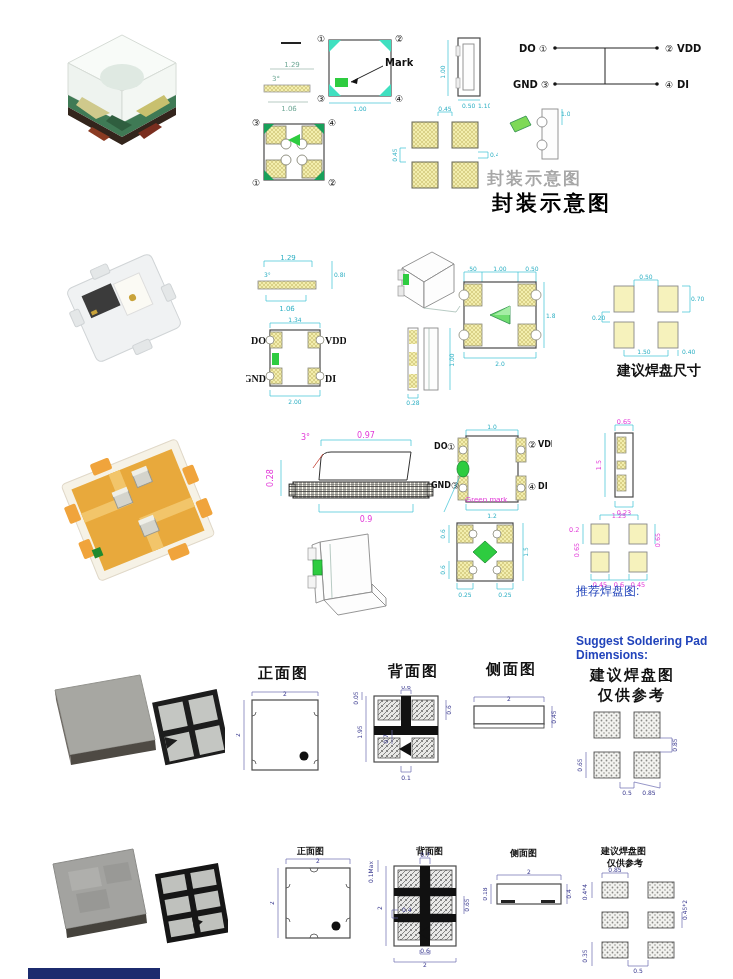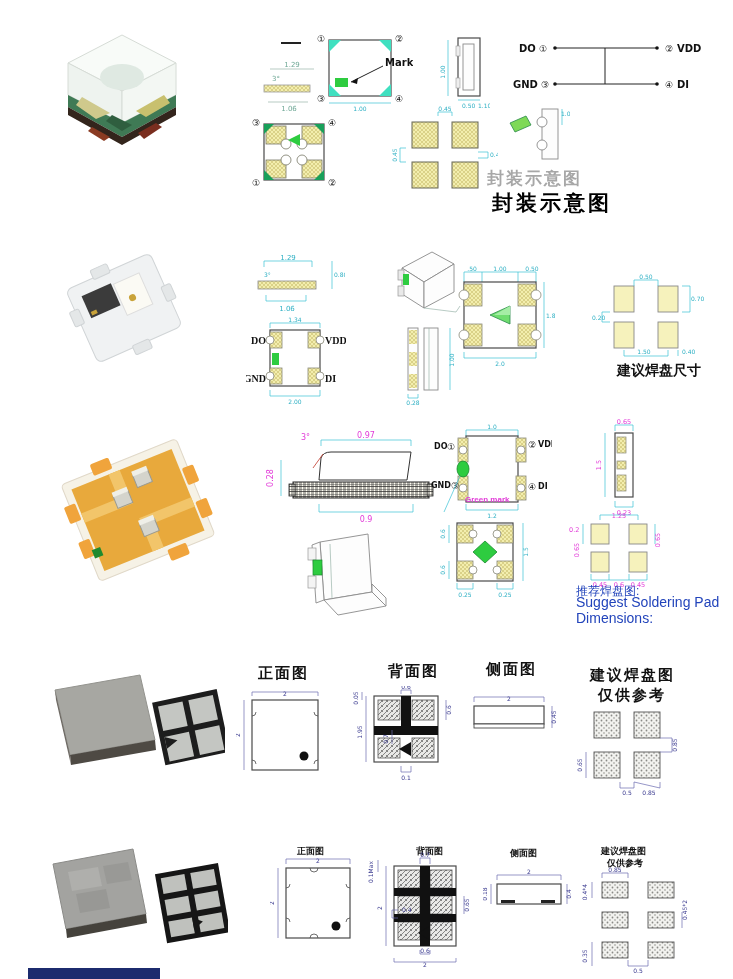--- a/index.html
+++ b/index.html
@@ -22,21 +22,21 @@
   .lnB{stroke:#6a6ab0;stroke-width:0.7;fill:none;}
   .lnK{stroke:#222;stroke-width:1;fill:none;}
   .outline{stroke:#4a4a4a;stroke-width:1.2;fill:#ffffff;}
   .outline-thin{stroke:#8a8a8a;stroke-width:0.9;fill:#fdfdfd;}
   .cap-big{font-weight:bold;color:#000;font-size:21px;letter-spacing:3px;}
   .cap-ghost{font-weight:bold;color:#8a8a8a;font-size:17px;letter-spacing:2px;opacity:.75;}
   .cap-md{font-weight:bold;color:#111;font-size:15px;letter-spacing:2px;}
   .cap-sm{font-weight:bold;color:#111;font-size:14px;padding-left:23px;}
   .cap-xs{font-weight:bold;color:#111;font-size:9px;}
   .cap-blue{color:#2244bb;font-size:12px;}
-  .cap-blue-b{color:#2244bb;font-size:14px;font-weight:normal;}
+  .cap-blue-b{color:#2244bb;font-size:12px;font-weight:bold;margin-top:40px;}
   .strip{background:#1c2b6e;}
 </style>
 </head>
 <body>
 
 <div class="page">
 
 <svg width="0" height="0" style="position:absolute">
   <defs>
     <pattern id="hatchY" width="4" height="4" patternUnits="userSpaceOnUse">
@@ -348,21 +348,21 @@
   <text class="t-num" x="98" y="24">②</text>
   <text class="t-pin8" x="108" y="23">VDD</text>
   <text class="t-pin8" x="1" y="64">GND</text>
   <text class="t-num" x="21" y="65">③</text>
   <text class="t-num" x="98" y="66">④</text>
   <text class="t-pin8" x="108" y="65">DI</text>
   <polyline class="ln" points="36,80 36,86 88,86 88,80"></polyline>
   <text class="t-dim6" x="62" y="94" text-anchor="middle">1.2</text>
   <line class="ln" x1="30" y1="52" x2="14" y2="88"></line>
 </svg>
-<div class="abs" style="left:465px;top:495px;color:#e23ad8;font-size:8px;font-weight:bold">Green mark</div>
+<div class="abs" style="left:465px;top:495px;color:#e23ad8;font-size:8px;font-weight:normal">Green mark</div>
 
 <svg class="abs" style="left:593px;top:419px" width="58" height="98" viewBox="0 0 58 98">
   <polyline class="ln" points="22,12 22,6 40,6 40,12"></polyline>
   <text class="t-mag6" x="31" y="5" text-anchor="middle">0.65</text>
   <rect class="outline" x="22" y="14" width="18" height="64"></rect>
   <rect x="24" y="18" width="9" height="16" fill="url(#hatchY)" stroke="#887" stroke-width="0.7"></rect>
   <rect x="24" y="42" width="9" height="8" fill="url(#hatchY)" stroke="#887" stroke-width="0.7"></rect>
   <rect x="24" y="56" width="9" height="16" fill="url(#hatchY)" stroke="#887" stroke-width="0.7"></rect>
   <line class="ln" x1="12" y1="14" x2="12" y2="78"></line>
   <text class="t-mag6" transform="rotate(-90 8 46)" x="8" y="46" text-anchor="middle">1.5</text>

